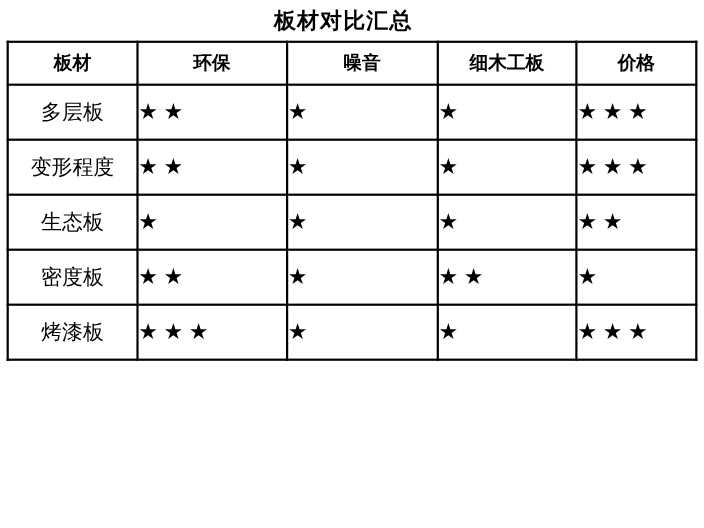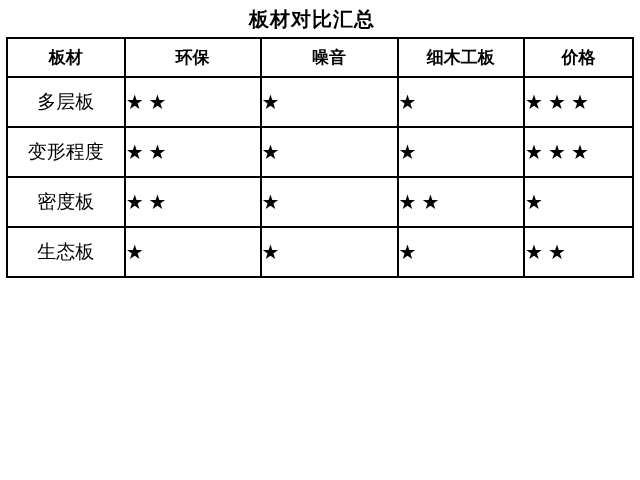--- a/index.html
+++ b/index.html
@@ -96,28 +96,35 @@
           <td class="rating-cell">★★★</td>
         </tr>
         <tr>
           <td class="name-cell">变形程度</td>
           <td class="rating-cell">★★</td>
           <td class="rating-cell">★</td>
           <td class="rating-cell">★</td>
           <td class="rating-cell">★★★</td>
         </tr>
         <tr>
+          <td class="name-cell">生态板</td>
+          <td class="rating-cell">★</td>
+          <td class="rating-cell">★</td>
+          <td class="rating-cell">★</td>
+          <td class="rating-cell">★★</td>
+        </tr>
+        <tr>
           <td class="name-cell">密度板</td>
           <td class="rating-cell">★★</td>
           <td class="rating-cell">★</td>
           <td class="rating-cell">★★</td>
           <td class="rating-cell">★</td>
         </tr>
         <tr>
-          <td class="name-cell">生态板</td>
+          <td class="name-cell">烤漆板</td>
+          <td class="rating-cell">★★★</td>
           <td class="rating-cell">★</td>
           <td class="rating-cell">★</td>
-          <td class="rating-cell">★</td>
-          <td class="rating-cell">★★</td>
+          <td class="rating-cell">★★★</td>
         </tr>
       </tbody>
   </table>
 </div>
 
 </body></html>

